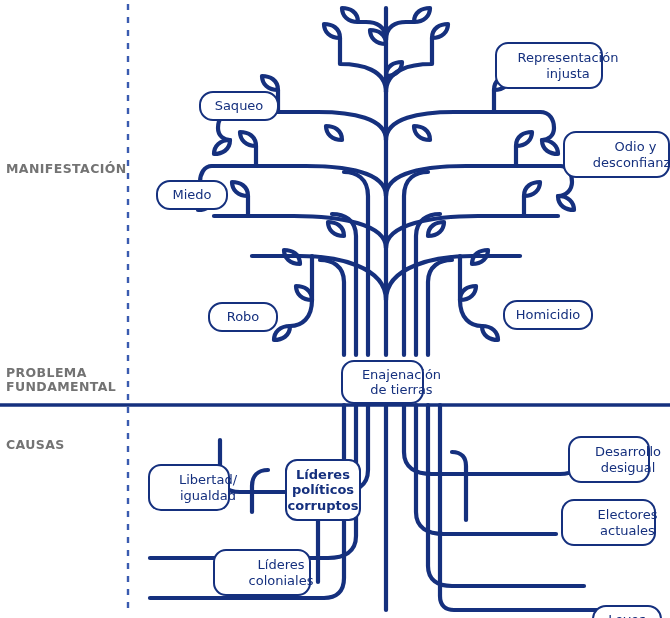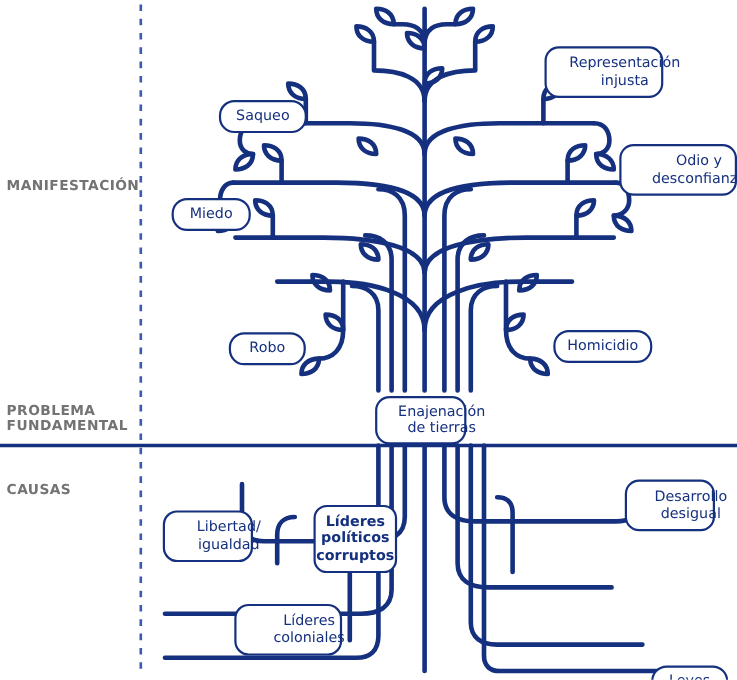--- a/index.html
+++ b/index.html
@@ -167,19 +167,21 @@
   <div class="pill r2" style="left:148px;top:464px;width:82px;height:47px;">Libertad/
 igualdad</div>
 
   <div class="pill r3" style="left:285px;top:459px;width:76px;height:62px;font-weight:bold;">Líderes
 políticos
 corruptos</div>
 
   <div class="pill r2" style="left:568px;top:436px;width:82px;height:47px;">Desarrollo
 desigual</div>
 
+  <div class="pill r2" style="left:561px;top:499px;width:95px;height:47px;">Electores
+actuales</div>
 
   <div class="pill r2" style="left:213px;top:549px;width:98px;height:47px;">Líderes
 coloniales</div>
 
   <div class="pill r1" style="left:592px;top:570px;width:70px;height:30px;">Leyes</div>
 
 </div>
 
 </body></html>

